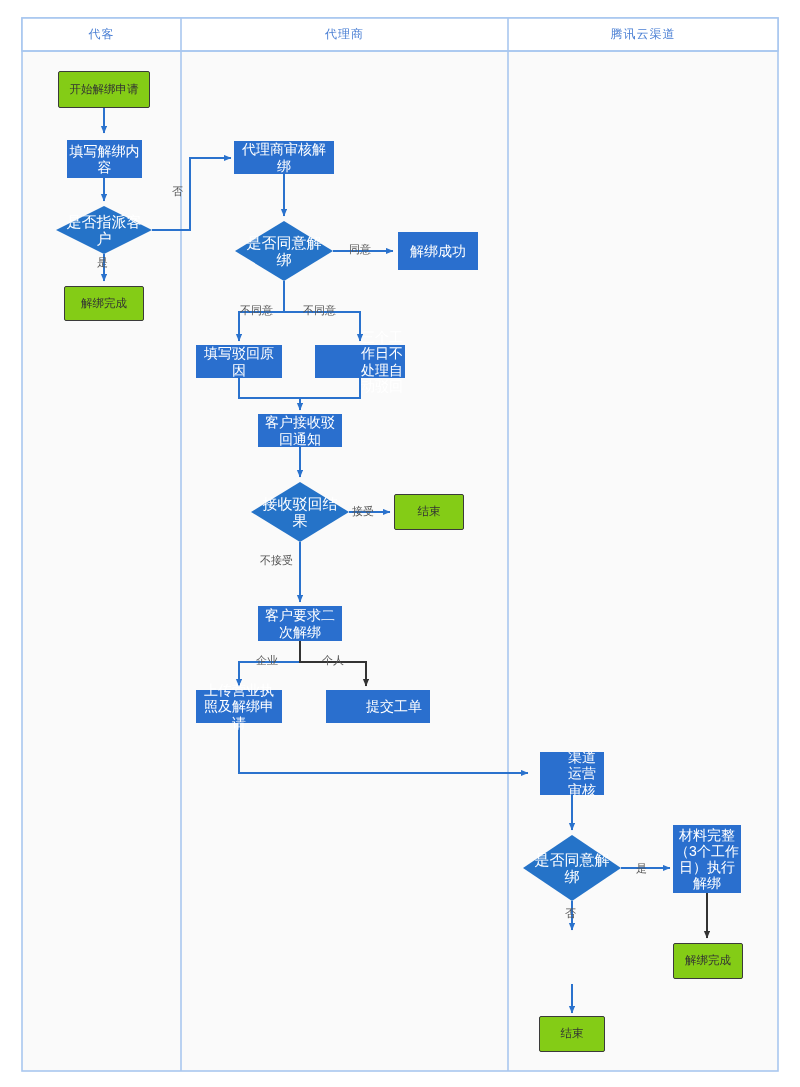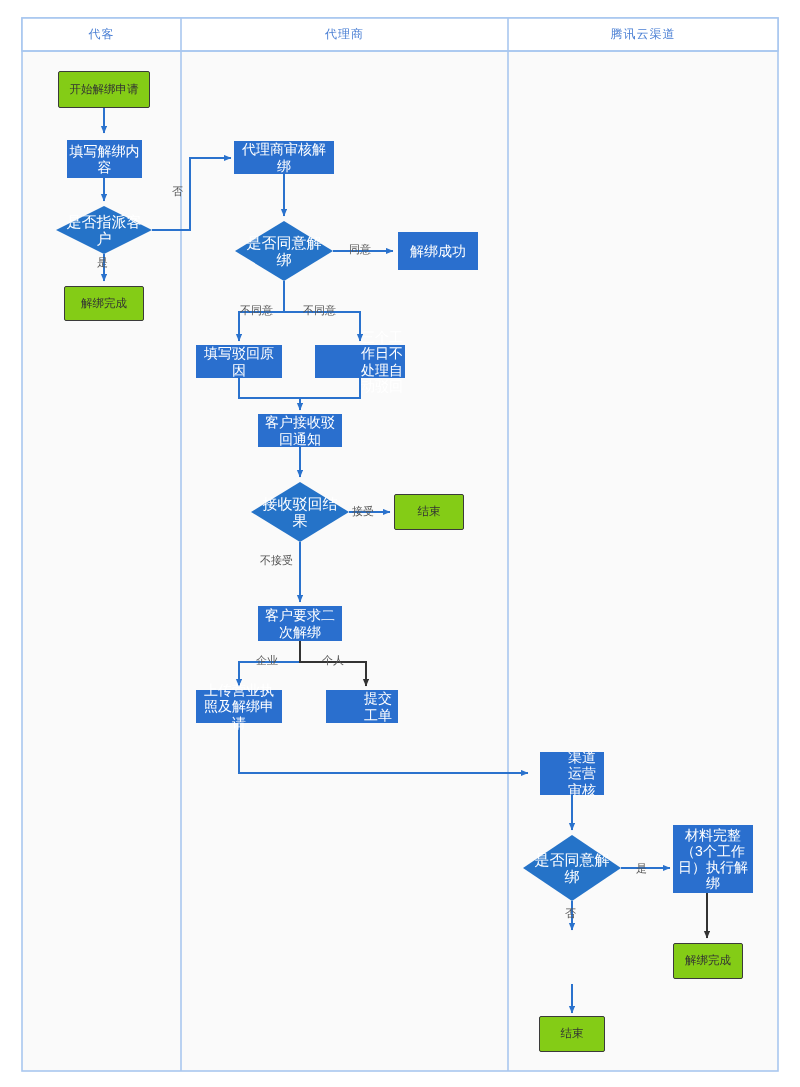--- a/index.html
+++ b/index.html
@@ -137,33 +137,33 @@
   </div>
 
   <div class="node proc" style="left:258px;top:606px;width:84px;height:35px;">
     <span>客户要求二次解绑</span>
   </div>
 
   <div class="node proc" style="left:196px;top:690px;width:86px;height:33px;">
     <span>上传营业执照及解绑申请</span>
   </div>
 
-  <div class="node proc" style="left:326px;top:690px;width:72px;height:33px;padding-left:32px;">
+  <div class="node proc" style="left:326px;top:690px;width:104px;height:33px;padding-left:32px;">
     <span>提交工单</span>
   </div>
 
   <div class="node proc" style="left:540px;top:752px;width:64px;height:43px;padding-left:20px;">
     <span>渠道运营审核</span>
   </div>
 
   <div class="node diamond" style="left:528px;top:857px;width:88px;height:22px;">
     <span>是否同意解绑</span>
   </div>
 
-  <div class="node proc" style="left:673px;top:825px;width:80px;height:68px;">
+  <div class="node proc" style="left:673px;top:825px;width:68px;height:68px;">
     <span>材料完整（3个工作日）执行解绑</span>
   </div>
 
 
   <div class="node term" style="left:673px;top:943px;width:70px;height:36px;">
     <span>解绑完成</span>
   </div>
 
   <div class="node term" style="left:539px;top:1016px;width:66px;height:36px;">
     <span>结束</span>

